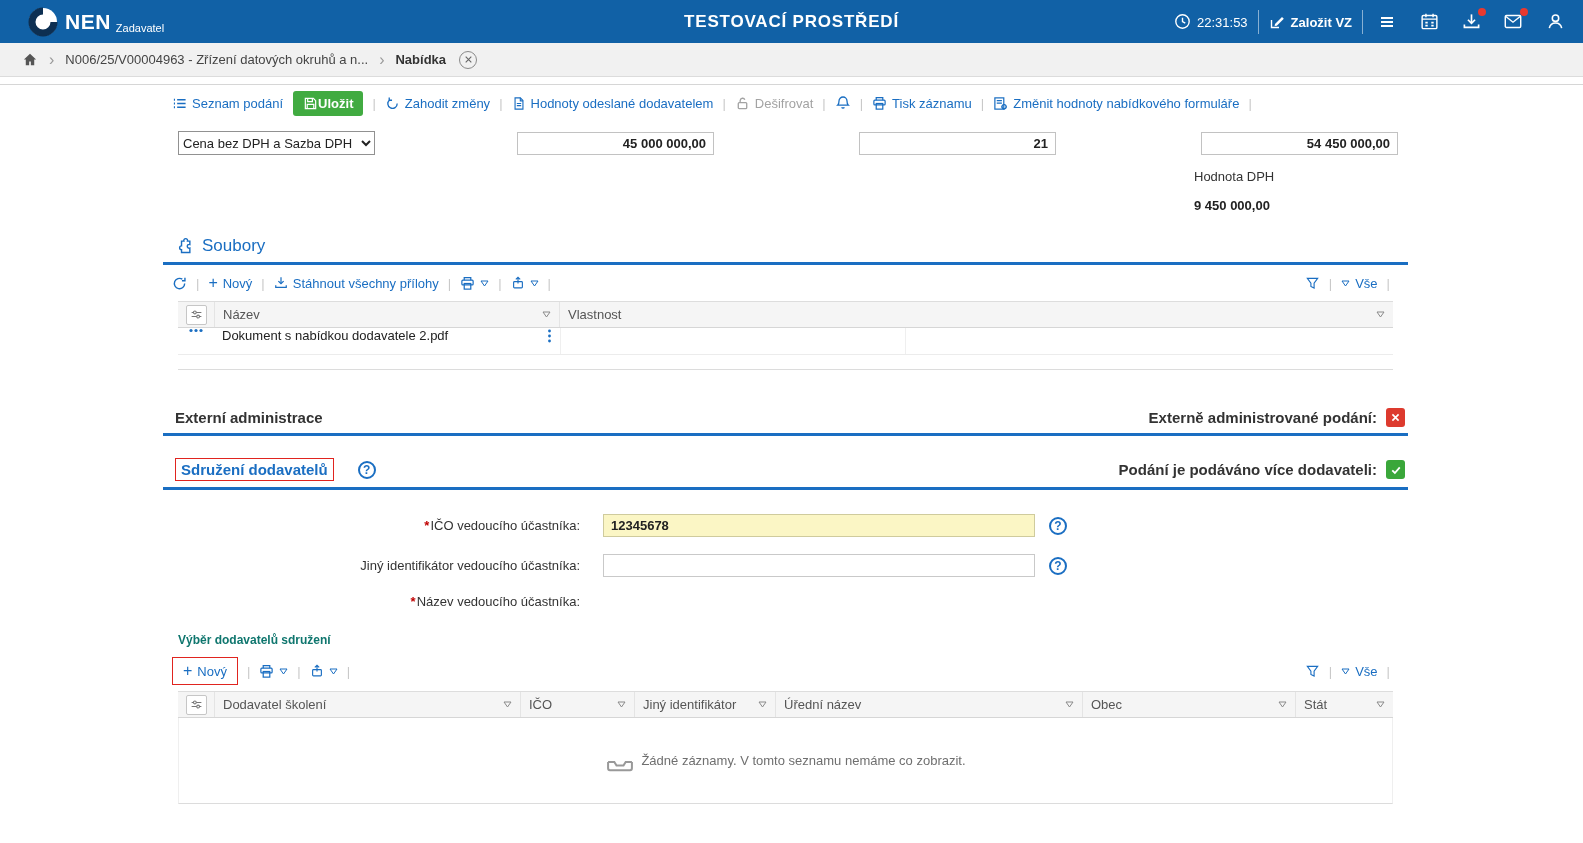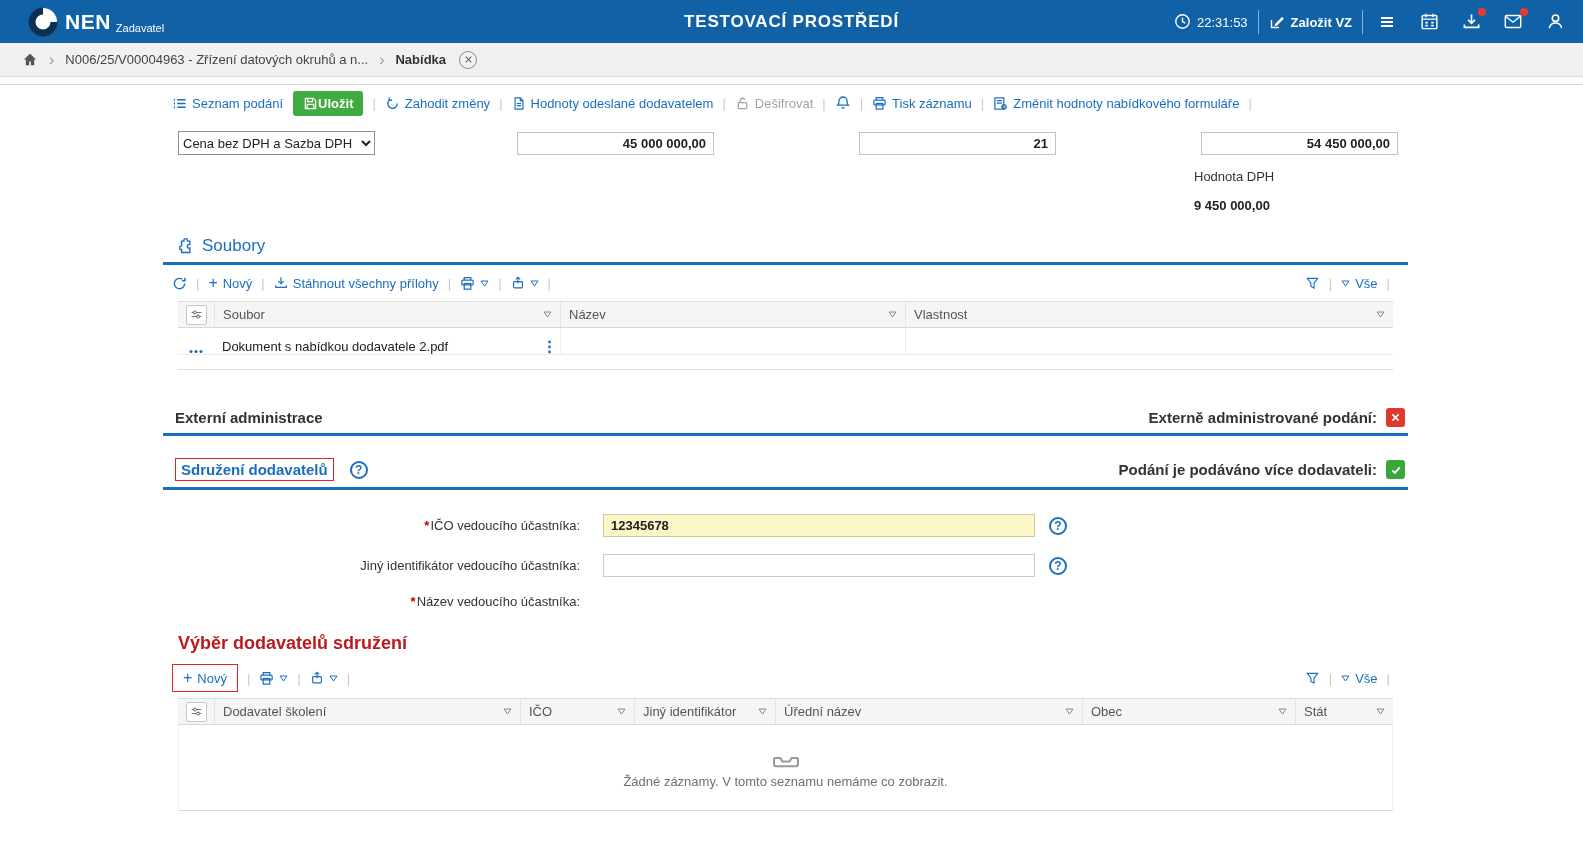--- a/index.html
+++ b/index.html
@@ -48,21 +48,21 @@
   .underline{border-bottom:3px solid #1a6ec2;margin-top:6px}
   .sec-toolbar{display:flex;align-items:center;height:36px;padding:0 9px;color:#1a6ec2;white-space:nowrap}
   .right-tools{margin-left:auto;display:flex;align-items:center}
 
   
   .tbl{margin:0 15px}
   .thead{display:flex;align-items:stretch;height:27px;background:#f5f5f5;border-top:1px solid #dddddd;border-bottom:1px solid #d6d6d6;color:#555}
   .th{display:flex;align-items:center;justify-content:space-between;padding:0 8px;border-left:1px solid #e4e4e4}
   .thicon{width:36px;display:flex;align-items:center;justify-content:center}
   .thbox{width:21px;height:20px;border:1px solid #c6c6c6;border-radius:2px;background:#fff;display:flex;align-items:center;justify-content:center;cursor:pointer}
-  .trow{display:flex;align-items:flex-end;height:27px;border-bottom:1px solid #ececec;color:#222}
+  .trow{display:flex;align-items:flex-start;height:27px;border-bottom:1px solid #ececec;color:#222}
   .td{padding:0 8px;display:flex;align-items:center}
   .tdicon{width:36px;display:flex;align-items:center;justify-content:center}
   .tbl-pad{height:15px;border-bottom:1px solid #dcdcdc}
   .tri{display:inline-block}
 
   
   .flag-row{display:flex;align-items:center;justify-content:space-between;margin-top:38px;padding:0 3px 0 12px}
   .flag-title{font-size:15px;font-weight:bold;color:#333}
   .flag-title.blue{color:#1a6ec2}
   .flag-right{display:flex;align-items:center;gap:9px;font-size:15px;font-weight:bold;color:#333}
@@ -74,24 +74,24 @@
 
   
   .form{margin-top:24px}
   .frow{display:flex;align-items:center;margin-bottom:17px}
   .flabel{flex:0 0 440px;text-align:right;padding-right:23px;color:#333}
   .star{color:#c00000;margin-right:1px;font-weight:bold}
   .finput{width:432px;height:23px;border:1px solid #c9c9c9;padding:0 7px;font-weight:bold;font-family:inherit;font-size:13px;color:#222;background:#fff}
   .finput.yellow{background:#fbf6c5;border-color:#cfcb9d}
   .frow .q{margin-left:14px}
 
-  .sub-title{font-weight:bold;font-size:18px;color:#b91c1c;margin:24px 0 4px 15px}
+  .sub-title{font-weight:bold;font-size:12px;color:#0f766e;margin:24px 0 4px 15px}
   .vtoolbar{display:flex;align-items:center;min-height:40px;padding:0 9px;color:#1a6ec2;white-space:nowrap}
   .annot-btn{border:1px solid #e0241f;padding:5px 10px;display:inline-flex;align-items:center;gap:5px;color:#1a6ec2;cursor:pointer}
-  .empty{height:86px;border-bottom:1px solid #dcdcdc;border-left:1px solid #efefef;border-right:1px solid #efefef;display:flex;flex-direction:column;align-items:center;justify-content:center;color:#6f6f6f;gap:6px}
+  .empty{height:86px;border-bottom:1px solid #dcdcdc;border-left:1px solid #efefef;border-right:1px solid #efefef;display:flex;flex-direction:row;align-items:center;justify-content:center;color:#6f6f6f;gap:6px}
 
   svg{display:block}
 </style>
 </head>
 <body>
 
 <header class="topbar">
   <div class="logo">
     <span>
       <svg width="30" height="30" viewBox="0 0 30 30">
@@ -374,26 +374,20 @@
     <div class="thead">
       <div class="thicon">
         <span class="thbox">
           <svg width="13" height="13" viewBox="0 0 16 16" fill="none" stroke="#777" stroke-width="1.3">
               <path d="M2 5.5h12M2 10.5h12"></path>
               <circle cx="6" cy="5.5" r="1.7" fill="#fff"></circle>
               <circle cx="10" cy="10.5" r="1.7" fill="#fff"></circle>
             </svg>
         </span>
       </div>
-      <div class="th" style="width:346px">
-        <span>Soubor</span>
-        <svg class="tri" width="9" height="7" viewBox="0 0 9 7">
-            <path d="M1 1h7L4.5 6z" fill="none" stroke="#8a8a8a"></path>
-          </svg>
-      </div>
       <div class="th" style="width:345px">
         <span>Název</span>
         <svg class="tri" width="9" height="7" viewBox="0 0 9 7">
             <path d="M1 1h7L4.5 6z" fill="none" stroke="#8a8a8a"></path>
           </svg>
       </div>
       <div class="th" style="flex:1">
         <span>Vlastnost</span>
         <svg class="tri" width="9" height="7" viewBox="0 0 9 7">
             <path d="M1 1h7L4.5 6z" fill="none" stroke="#8a8a8a"></path>
@@ -429,21 +423,21 @@
       <span class="badge red">
         <svg width="11" height="11" viewBox="0 0 16 16" stroke="#fff" stroke-width="2.4">
             <path d="M3.5 3.5l9 9M12.5 3.5l-9 9"></path>
           </svg>
       </span>
     </span>
   </div>
   <div class="underline"></div>
 
   <div class="flag-row" style="margin-top:22px">
-    <span style="display:flex;align-items:center;gap:16px">
+    <span style="display:flex;align-items:center;gap:24px">
       <span class="annot">
         <span class="flag-title blue">Sdružení dodavatelů</span>
       </span>
       <span class="q">?</span>
     </span>
     <span class="flag-right">
       <span>Podání je podáváno více dodavateli:</span>
       <span class="badge green">
         <svg width="12" height="12" viewBox="0 0 16 16" fill="none" stroke="#fff" stroke-width="2.4">
             <path d="M3 8.5 6.5 12 13 4.5"></path>

